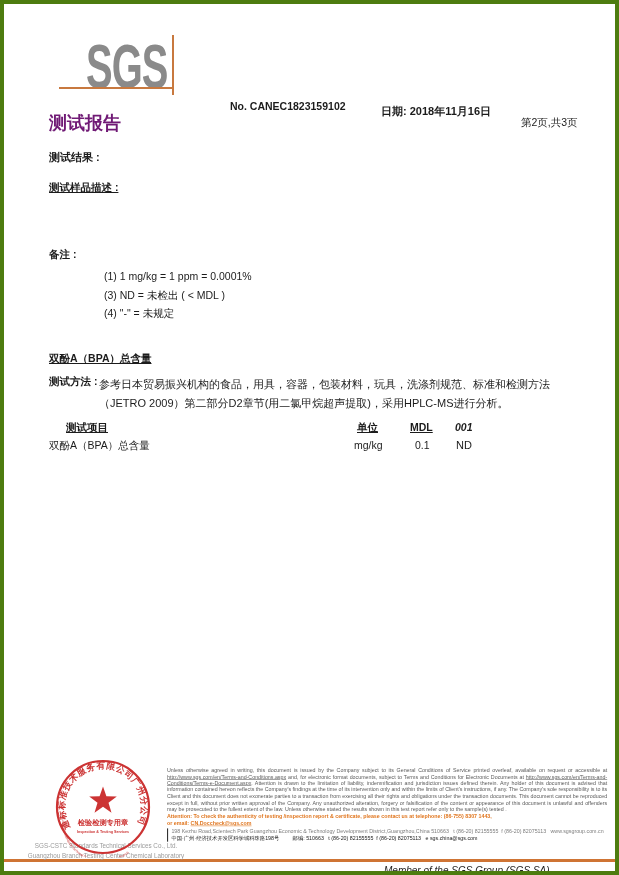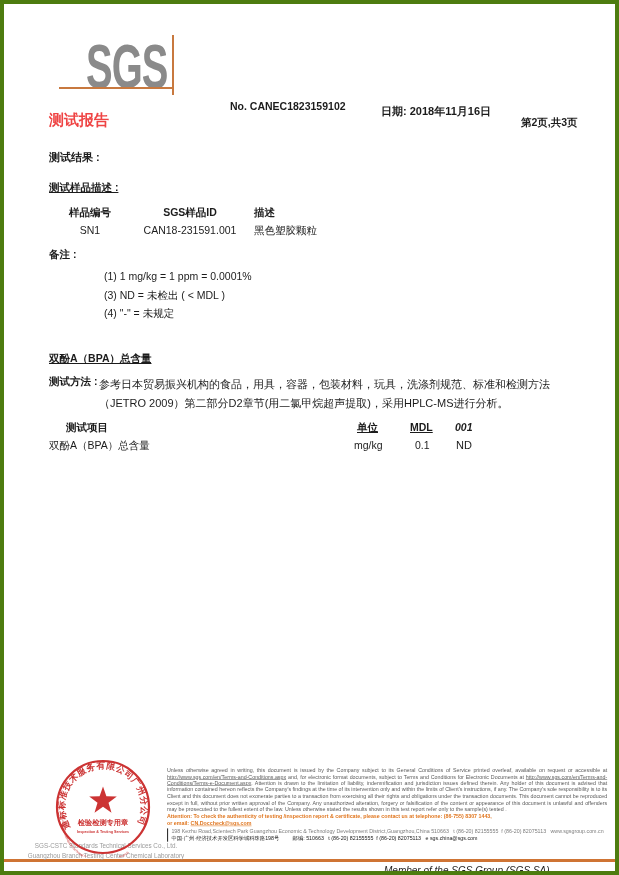--- a/index.html
+++ b/index.html
@@ -7,42 +7,42 @@
   body { width:619px; height:875px; font-family:"Liberation Sans","DejaVu Sans",sans-serif; color:#1c1c1c; }
   .page { position:relative; width:619px; height:875px; background:#fff; border:4px solid #4d7c0f; overflow:hidden; }
 
   
   .logo-text { position:absolute; left:82px; top:31px; font-size:42px; font-weight:bold; color:#8a8a8a;
                letter-spacing:-1px; line-height:1; transform:scale(0.95,1.5); transform-origin:0 0; }
   .logo-hline { position:absolute; left:55px; top:83px; width:114px; height:2px; background:#c8793f; }
   .logo-vline { position:absolute; left:168px; top:31px; width:2px; height:60px; background:#c8793f; }
 
   
-  .doc-title   { position:absolute; left:45px;  top:107px; font-size:15px;  font-weight:bold; color:#ef4444; }
+  .doc-title   { position:absolute; left:45px;  top:107px; font-size:18px;  font-weight:bold; color:#701a75; }
   .report-no   { position:absolute; left:214px; top:96px; font-size:10.5px; font-weight:bold;padding-left:12px; }
   .report-date { position:absolute; left:377px; top:100px; font-size:11px; font-weight:bold; }
-  .page-info   { position:absolute; left:517px; top:112px; font-size:10.5px; font-weight:bold; }
+  .page-info   { position:absolute; left:517px; top:112px; font-size:10.5px; font-weight:normal; }
 
   .results-label { position:absolute; left:45px; top:146px; font-size:11px; font-weight:bold; }
   .sample-title  { position:absolute; left:45px; top:177px; font-size:10.5px; font-weight:bold; text-decoration:underline; }
 
   .sample-table { position:absolute; left:45px; top:199px; font-size:10.5px; }
   .sample-row { display:grid; grid-template-columns:82px 118px 220px; line-height:18px; }
   .sample-row .c1, .sample-row .c2 { text-align:center; }
   .sample-row .c3 { text-align:left; padding-left:5px; }
   .sample-row.hdr { font-weight:bold; }
 
   .notes-label { position:absolute; left:45px; top:244px; font-size:10.5px; font-weight:bold; }
   .notes-list  { position:absolute; left:100px; top:263px; font-size:10.5px; line-height:18.6px; }
 
   .bpa-title     { position:absolute; left:45px; top:348px; font-size:10.5px; font-weight:bold; text-decoration:underline; }
   .method-label  { position:absolute; left:45px; top:371px; font-size:10.5px; font-weight:bold; }
   .method-text   { position:absolute; left:95px; top:371px; width:492px; font-size:11px; line-height:19px; }
 
-  .rt-h1 { position:absolute; left:62px;  top:417px; font-size:10.5px; font-weight:bold; }
+  .rt-h1 { position:absolute; left:62px;  top:417px; font-size:10.5px; font-weight:bold; text-decoration:underline; }
   .rt-h2 { position:absolute; left:353px; top:417px; font-size:10.5px; font-weight:bold; text-decoration:underline; }
   .rt-h3 { position:absolute; left:406px; top:417px; font-size:10.5px; font-weight:bold; text-decoration:underline; }
   .rt-h4 { position:absolute; left:451px; top:417px; font-size:10.5px; font-style:italic; font-weight:bold; }
   .rt-c1 { position:absolute; left:45px;  top:435px; font-size:10.5px; }
   .rt-c2 { position:absolute; left:350px; top:435px; font-size:10.5px; }
   .rt-c3 { position:absolute; left:411px; top:435px; font-size:10.5px; }
   .rt-c4 { position:absolute; left:452px; top:435px; font-size:11px; }
 
   
   .footer-textcol { position:absolute; left:163px; top:763px; width:442px; height:92px; overflow:visible; z-index:1; }
@@ -72,32 +72,20 @@
   <div class="logo-vline"></div>
 
   <div class="doc-title">测试报告</div>
   <div class="report-no">No. CANEC1823159102</div>
   <div class="report-date">日期: 2018年11月16日</div>
   <div class="page-info">第2页,共3页</div>
 
   <div class="results-label">测试结果 :</div>
   <div class="sample-title">测试样品描述 :</div>
 
-  <div class="sample-table">
-    <div class="sample-row hdr">
-      <span class="c1">样品编号</span>
-      <span class="c2">SGS样品ID</span>
-      <span class="c3">描述</span>
-    </div>
-    <div class="sample-row">
-      <span class="c1">SN1</span>
-      <span class="c2">CAN18-231591.001</span>
-      <span class="c3">黑色塑胶颗粒</span>
-    </div>
-  </div>
 
   <div class="notes-label">备注 :</div>
   <div class="notes-list">
     <div>(1) 1 mg/kg = 1 ppm = 0.0001%</div>
     <div>(3) ND = 未检出 ( &lt; MDL )</div>
     <div>(4) "-" = 未规定</div>
   </div>
 
   <div class="bpa-title">双酚A（BPA）总含量</div>
   <div class="method-label">测试方法 :</div>

